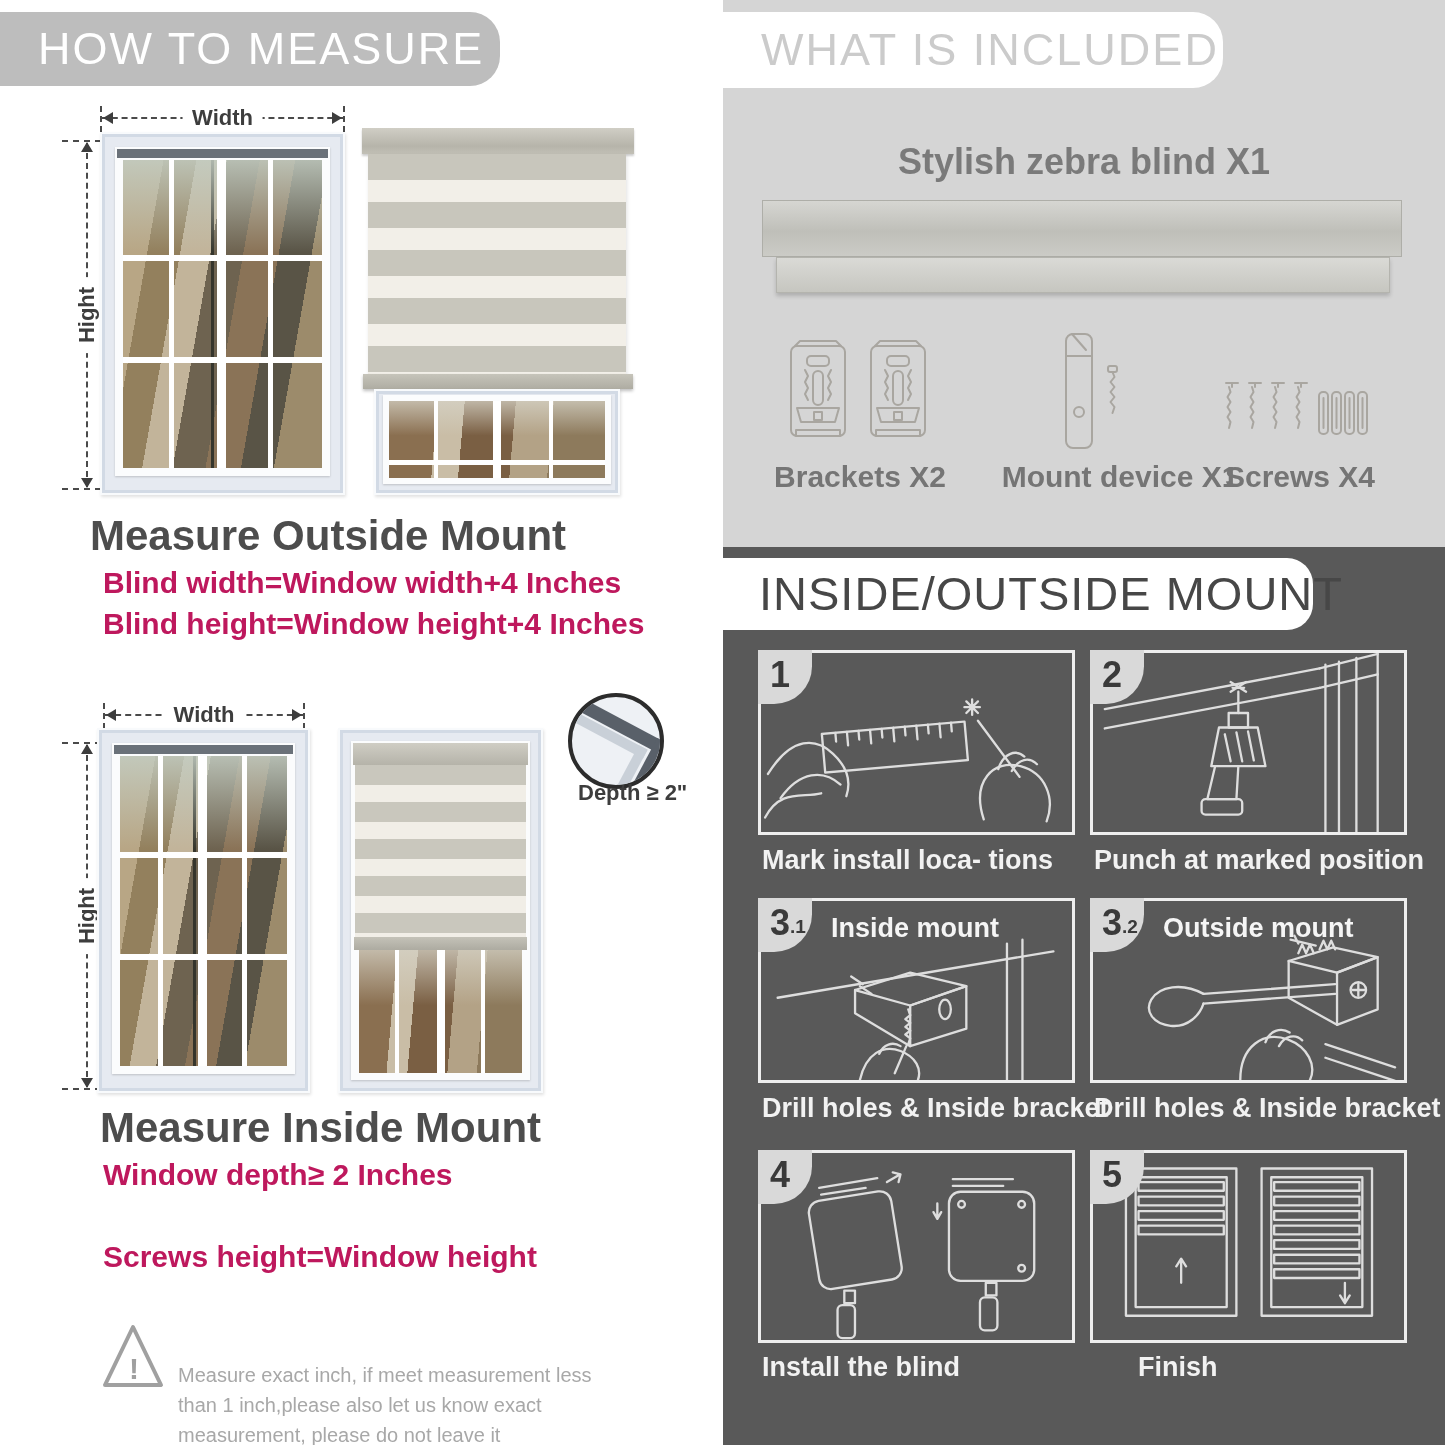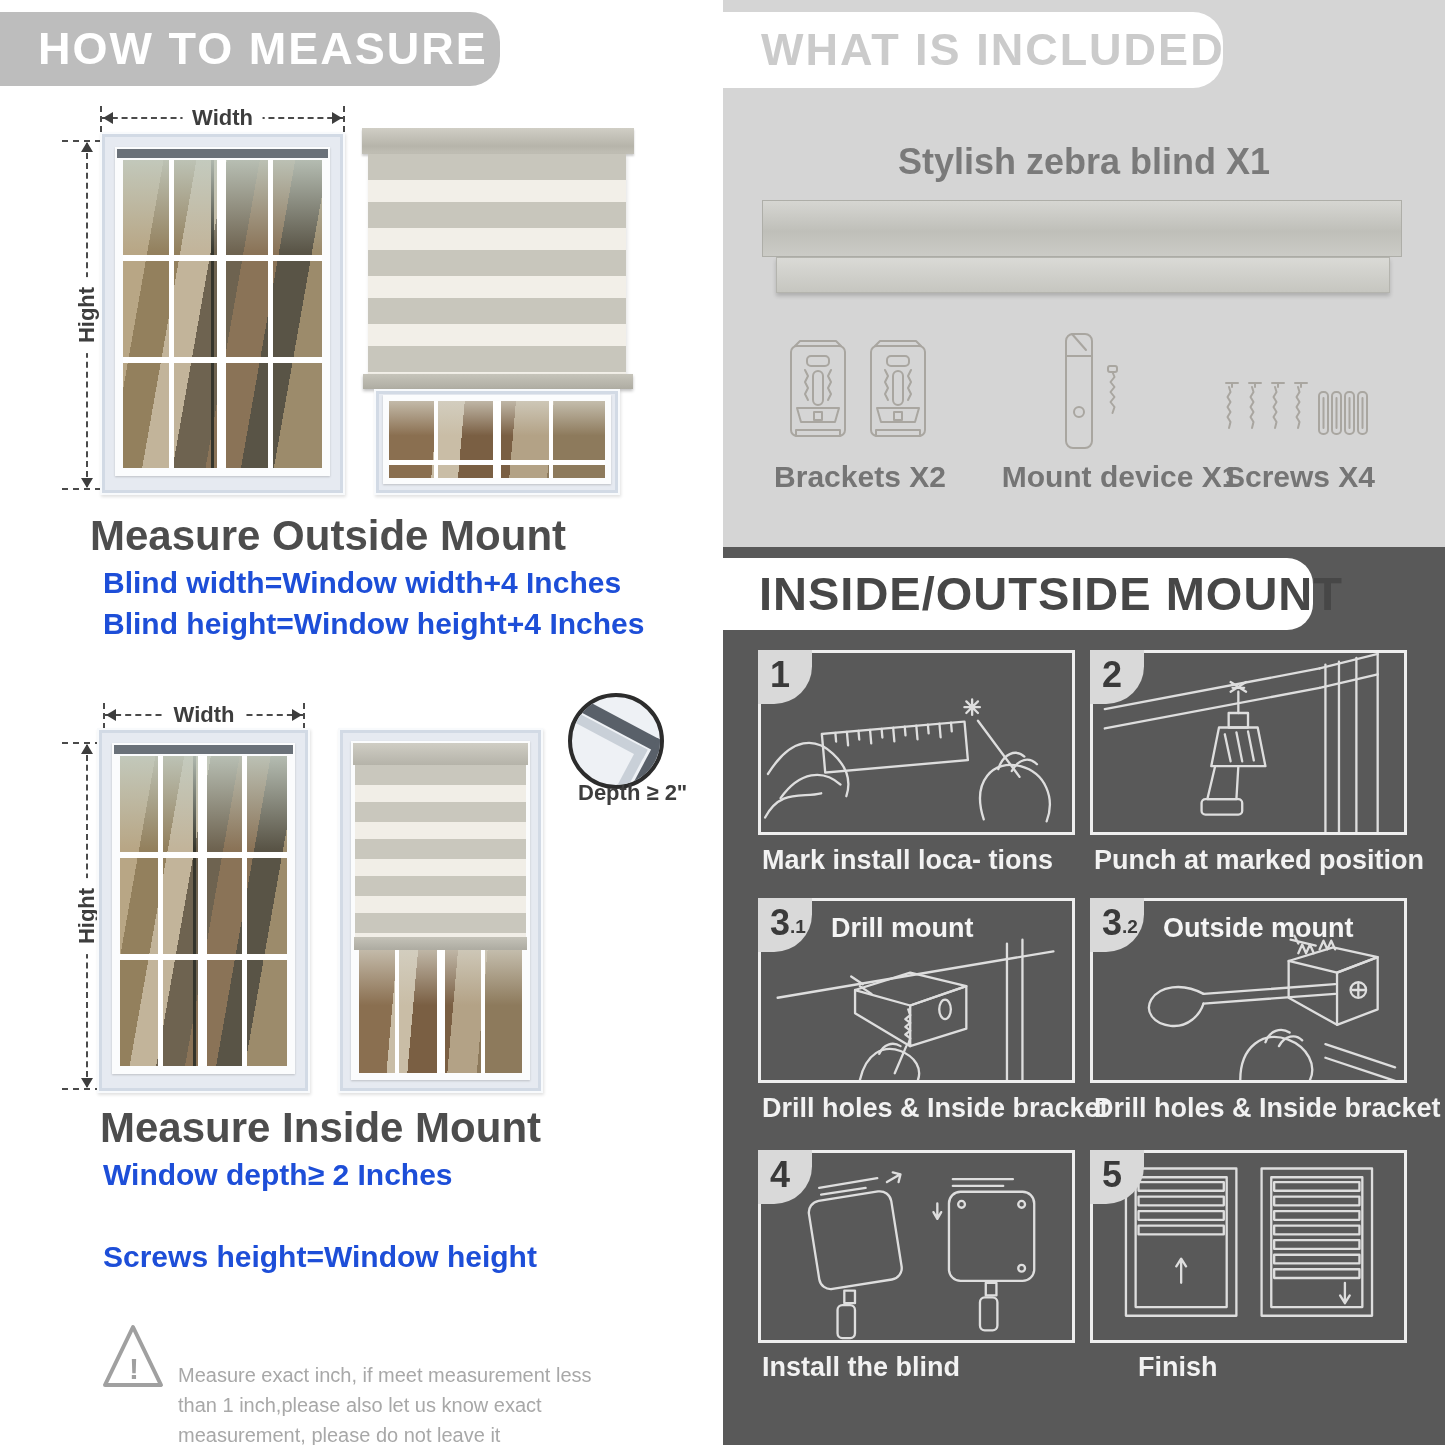--- a/index.html
+++ b/index.html
@@ -1,35 +1,35 @@
 <!DOCTYPE html>
 <html><head>
 <meta charset="utf-8">
 <style>
   html,body{margin:0;padding:0;background:#ffffff;}
   #app{position:relative;width:1445px;height:1445px;overflow:hidden;background:#ffffff;
        font-family:"Liberation Sans",sans-serif;}
   .abs{position:absolute;}
 
   
-  .hdr{position:absolute;font-weight:bold;letter-spacing:2px;white-space:nowrap;}
+  .hdr{position:absolute;font-weight:normal;letter-spacing:2px;white-space:nowrap;}
   .hdr-left{left:0;top:12px;width:500px;height:74px;background:#bdbdbd;color:#ffffff;
     border-radius:0 30px 30px 0;font-size:45px;line-height:74px;padding-left:38px;box-sizing:border-box;}
   .hdr-right{left:723px;top:12px;width:500px;height:76px;background:#ffffff;color:#cbcbcb;
     border-radius:0 30px 30px 0;font-size:45px;line-height:76px;padding-left:38px;box-sizing:border-box;}
   .hdr-dark{left:723px;top:558px;width:590px;height:72px;background:#ffffff;color:#474747;
     border-radius:0 26px 26px 0;font-size:47px;line-height:72px;padding-left:36px;box-sizing:border-box;letter-spacing:1px;}
 
   
   .panel-light{left:723px;top:0;width:722px;height:547px;background:#d5d5d5;}
   .panel-dark{left:723px;top:547px;width:722px;height:898px;background:#595959;}
 
   
   .sec-title{position:absolute;font-weight:bold;font-size:42px;color:#4d4d4d;white-space:nowrap;}
-  .sec-line{position:absolute;font-weight:bold;font-size:30px;color:#1d4ed8;white-space:nowrap;}
+  .sec-line{position:absolute;font-weight:bold;font-size:30px;color:#be185d;white-space:nowrap;}
   .warn-text{position:absolute;font-size:20px;line-height:30px;color:#a8a8a8;width:430px;margin-top:32px;}
   .warn-bang{position:absolute;font-size:30px;font-weight:bold;color:#9f9f9f;}
   .inc-label{position:absolute;font-weight:bold;font-size:30px;color:#757575;text-align:center;white-space:nowrap;}
   .blind-label{position:absolute;left:723px;top:141px;width:722px;text-align:center;
     font-weight:bold;font-size:36px;color:#7a7a7a;}
   .cap{position:absolute;width:320px;font-weight:bold;font-size:27px;color:#f2f2f2;white-space:nowrap;}
 
   
   .harrow{position:absolute;height:30px;}
   .harrow .tick{position:absolute;top:2px;height:26px;width:0;border-left:2px dashed #4a4a4a;}
@@ -346,21 +346,21 @@
       <path d="M103 86 l-12 -8 M112 96 l-12 -8"></path>
       <path d="M150 112 l2 6 l-5 4 l5 4 l-5 4 l5 4 l-5 4 l5 4 l-2 6"></path>
       <path d="M148 150 L136 178"></path>
       <path d="M100 185 C106 158 124 148 142 155 C158 161 164 174 160 185"></path>
       <path d="M120 158 C124 148 134 145 142 150"></path>
     </svg>
     <div class="badge">
         <span>3</span>
         <span class="sub">.1</span>
       </div>
-    <div class="boxtitle">Drill mount</div>
+    <div class="boxtitle">Inside mount</div>
   </div>
   <div class="cap" style="left:762px;top:1093px;">Drill holes &amp;  Inside bracket</div>
 
   <div class="box" style="left:1090px;top:898px;height:185px;">
     <svg class="art" viewBox="0 0 317 185">
       <path d="M200 62 L246 48 L292 58 L250 74 Z"></path>
       <path d="M250 74 L292 58 L292 112 L250 128 Z"></path>
       <path d="M200 62 L200 100 L250 128"></path>
       <circle cx="272" cy="92" r="8"></circle>
       <path d="M266 92 h12 M272 86 v12"></path>

